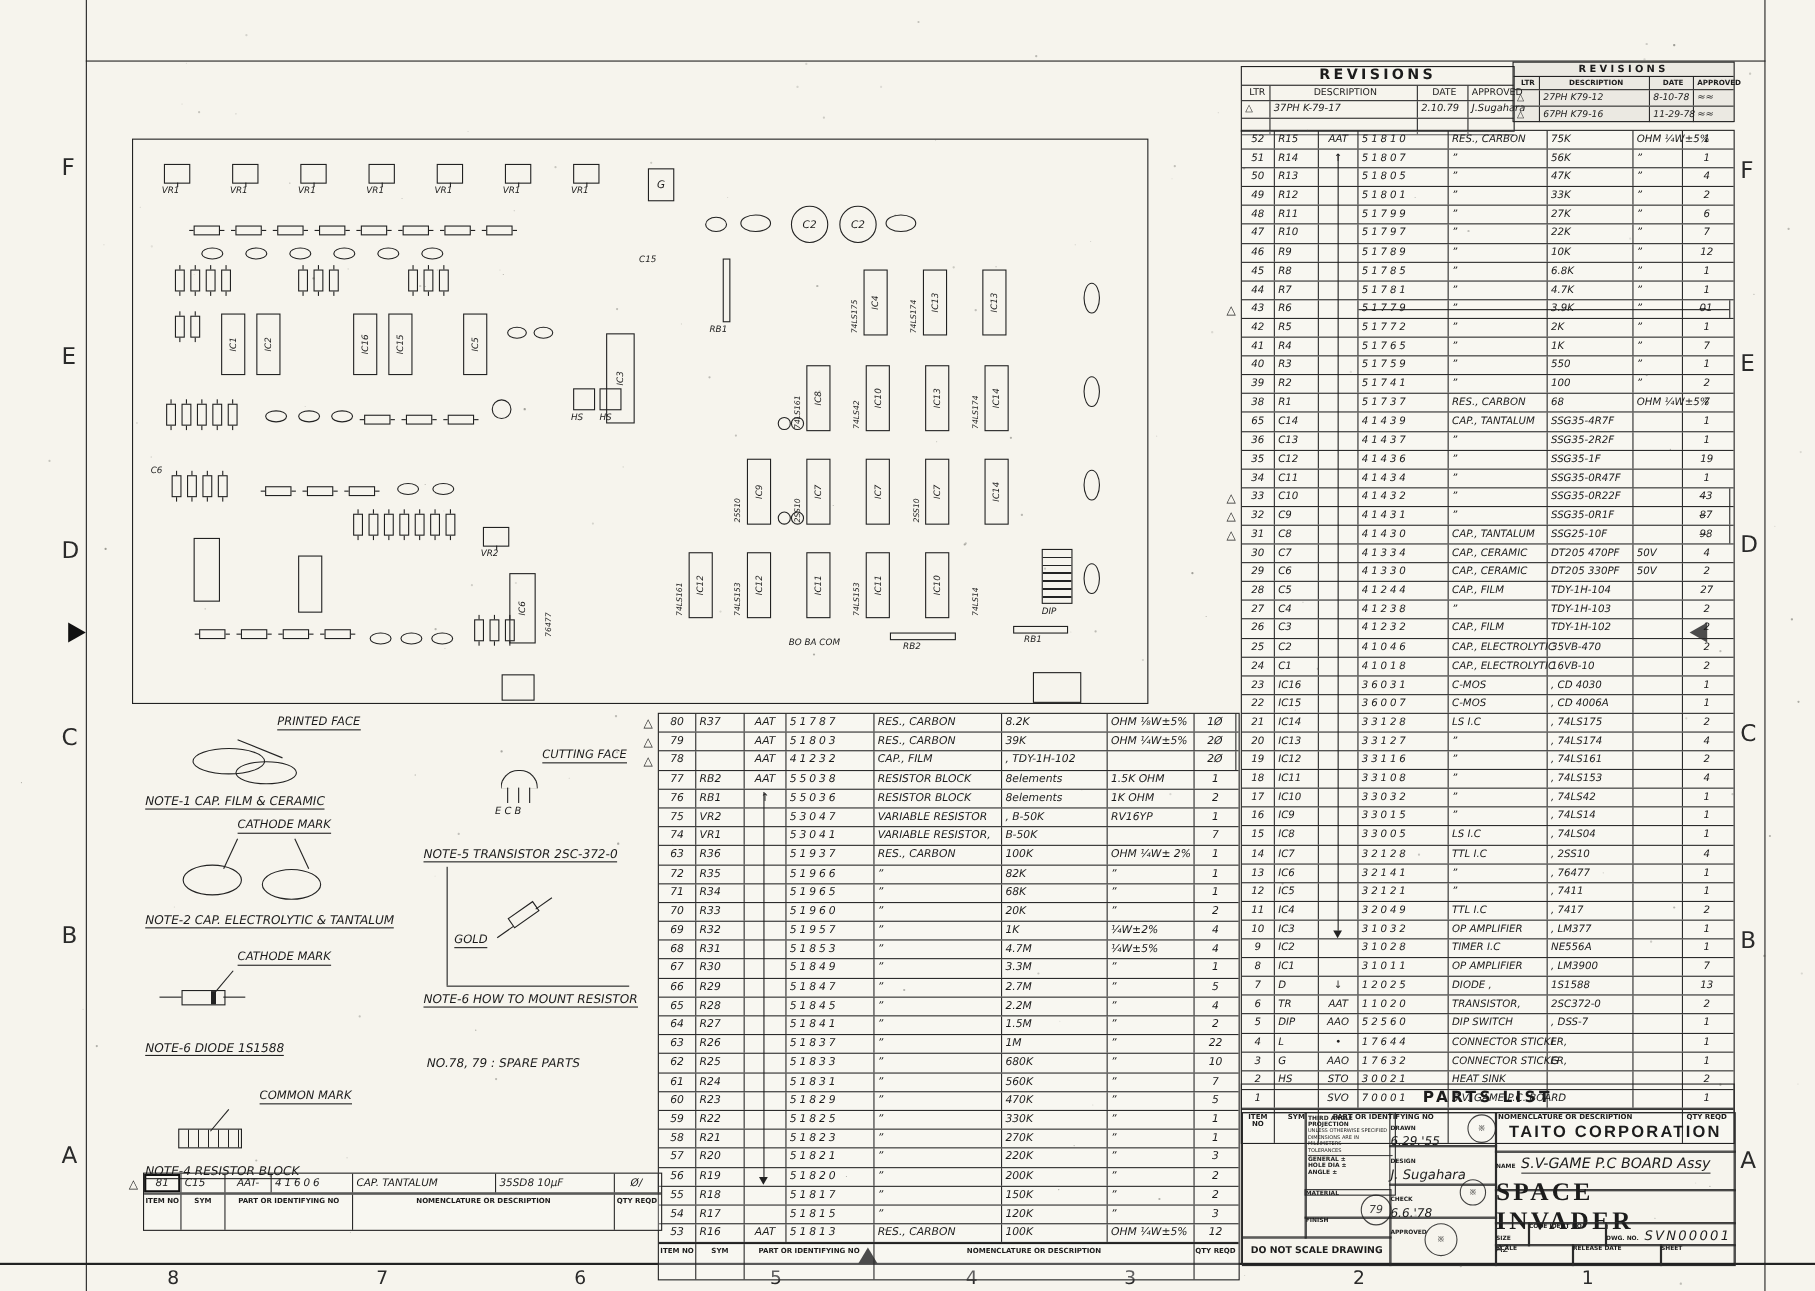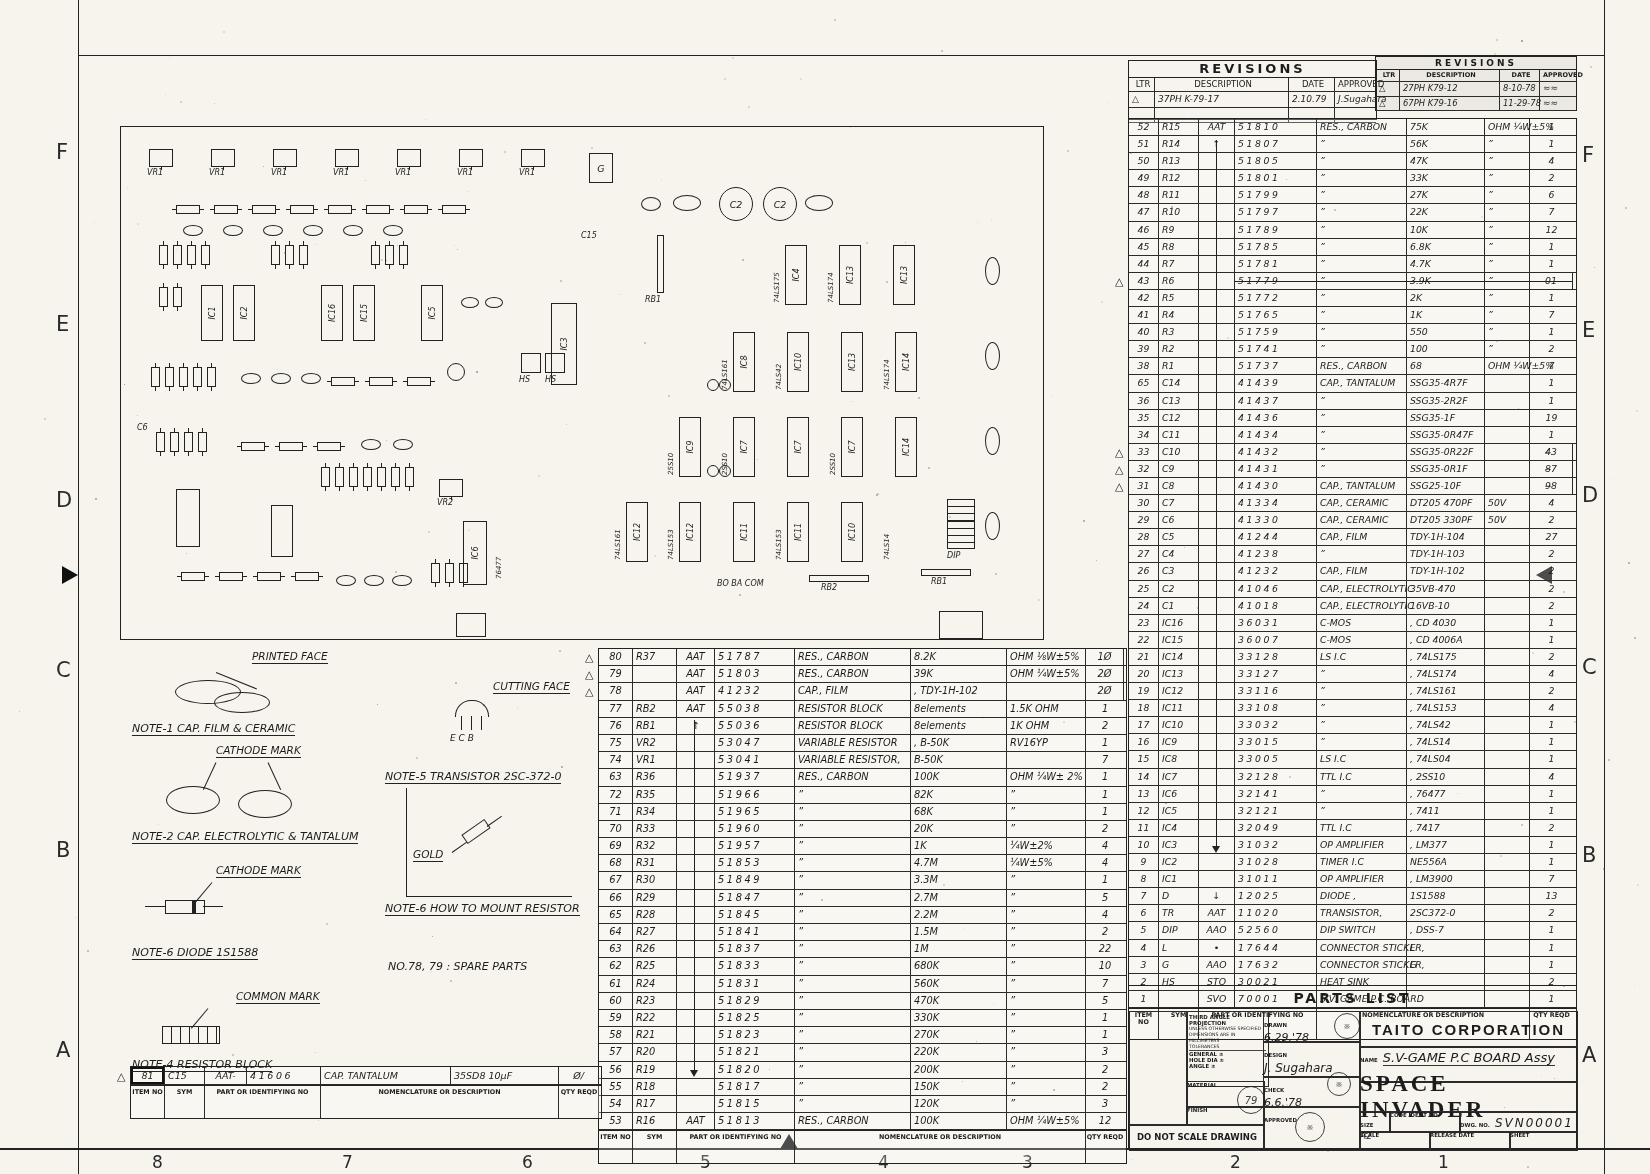--- a/index.html
+++ b/index.html
@@ -1304,21 +1304,21 @@
     <div class="tiny">HOLE DIA  ±</div>
     <div class="tiny">ANGLE  ±</div>
   </div>
   <div class="cell tiny" style="left:57px;top:95px;width:77px;height:25px;">MATERIAL</div>
   <div class="cell tiny" style="left:57px;top:120px;width:77px;height:18px;">FINISH</div>
   <div class="cell" style="left:0px;top:138px;width:134px;height:25px;font-size:8.5px;font-weight:bold;line-height:25px;text-align:center;">DO NOT SCALE DRAWING</div>
   <div class="cell" style="left:0px;top:25px;width:57px;height:113px;"></div>
 
   <div class="cell" style="left:134px;top:25px;width:96px;height:30px;">
     <span class="tiny">DRAWN</span>
-    <div class="hand" style="font-size:11px;">6.29.'78</div>
+    <div class="hand" style="font-size:11px;">6.29.'55</div>
   </div>
   <div class="cell" style="left:134px;top:55px;width:96px;height:35px;">
     <span class="tiny">DESIGN</span>
     <div class="hand" style="font-size:12px;">J. Sugahara</div>
   </div>
   <div class="cell" style="left:134px;top:90px;width:96px;height:30px;">
     <span class="tiny">CHECK</span>
     <div class="hand" style="font-size:11px;">6.6.'78</div>
   </div>
   <div class="cell" style="left:134px;top:120px;width:96px;height:43px;">

